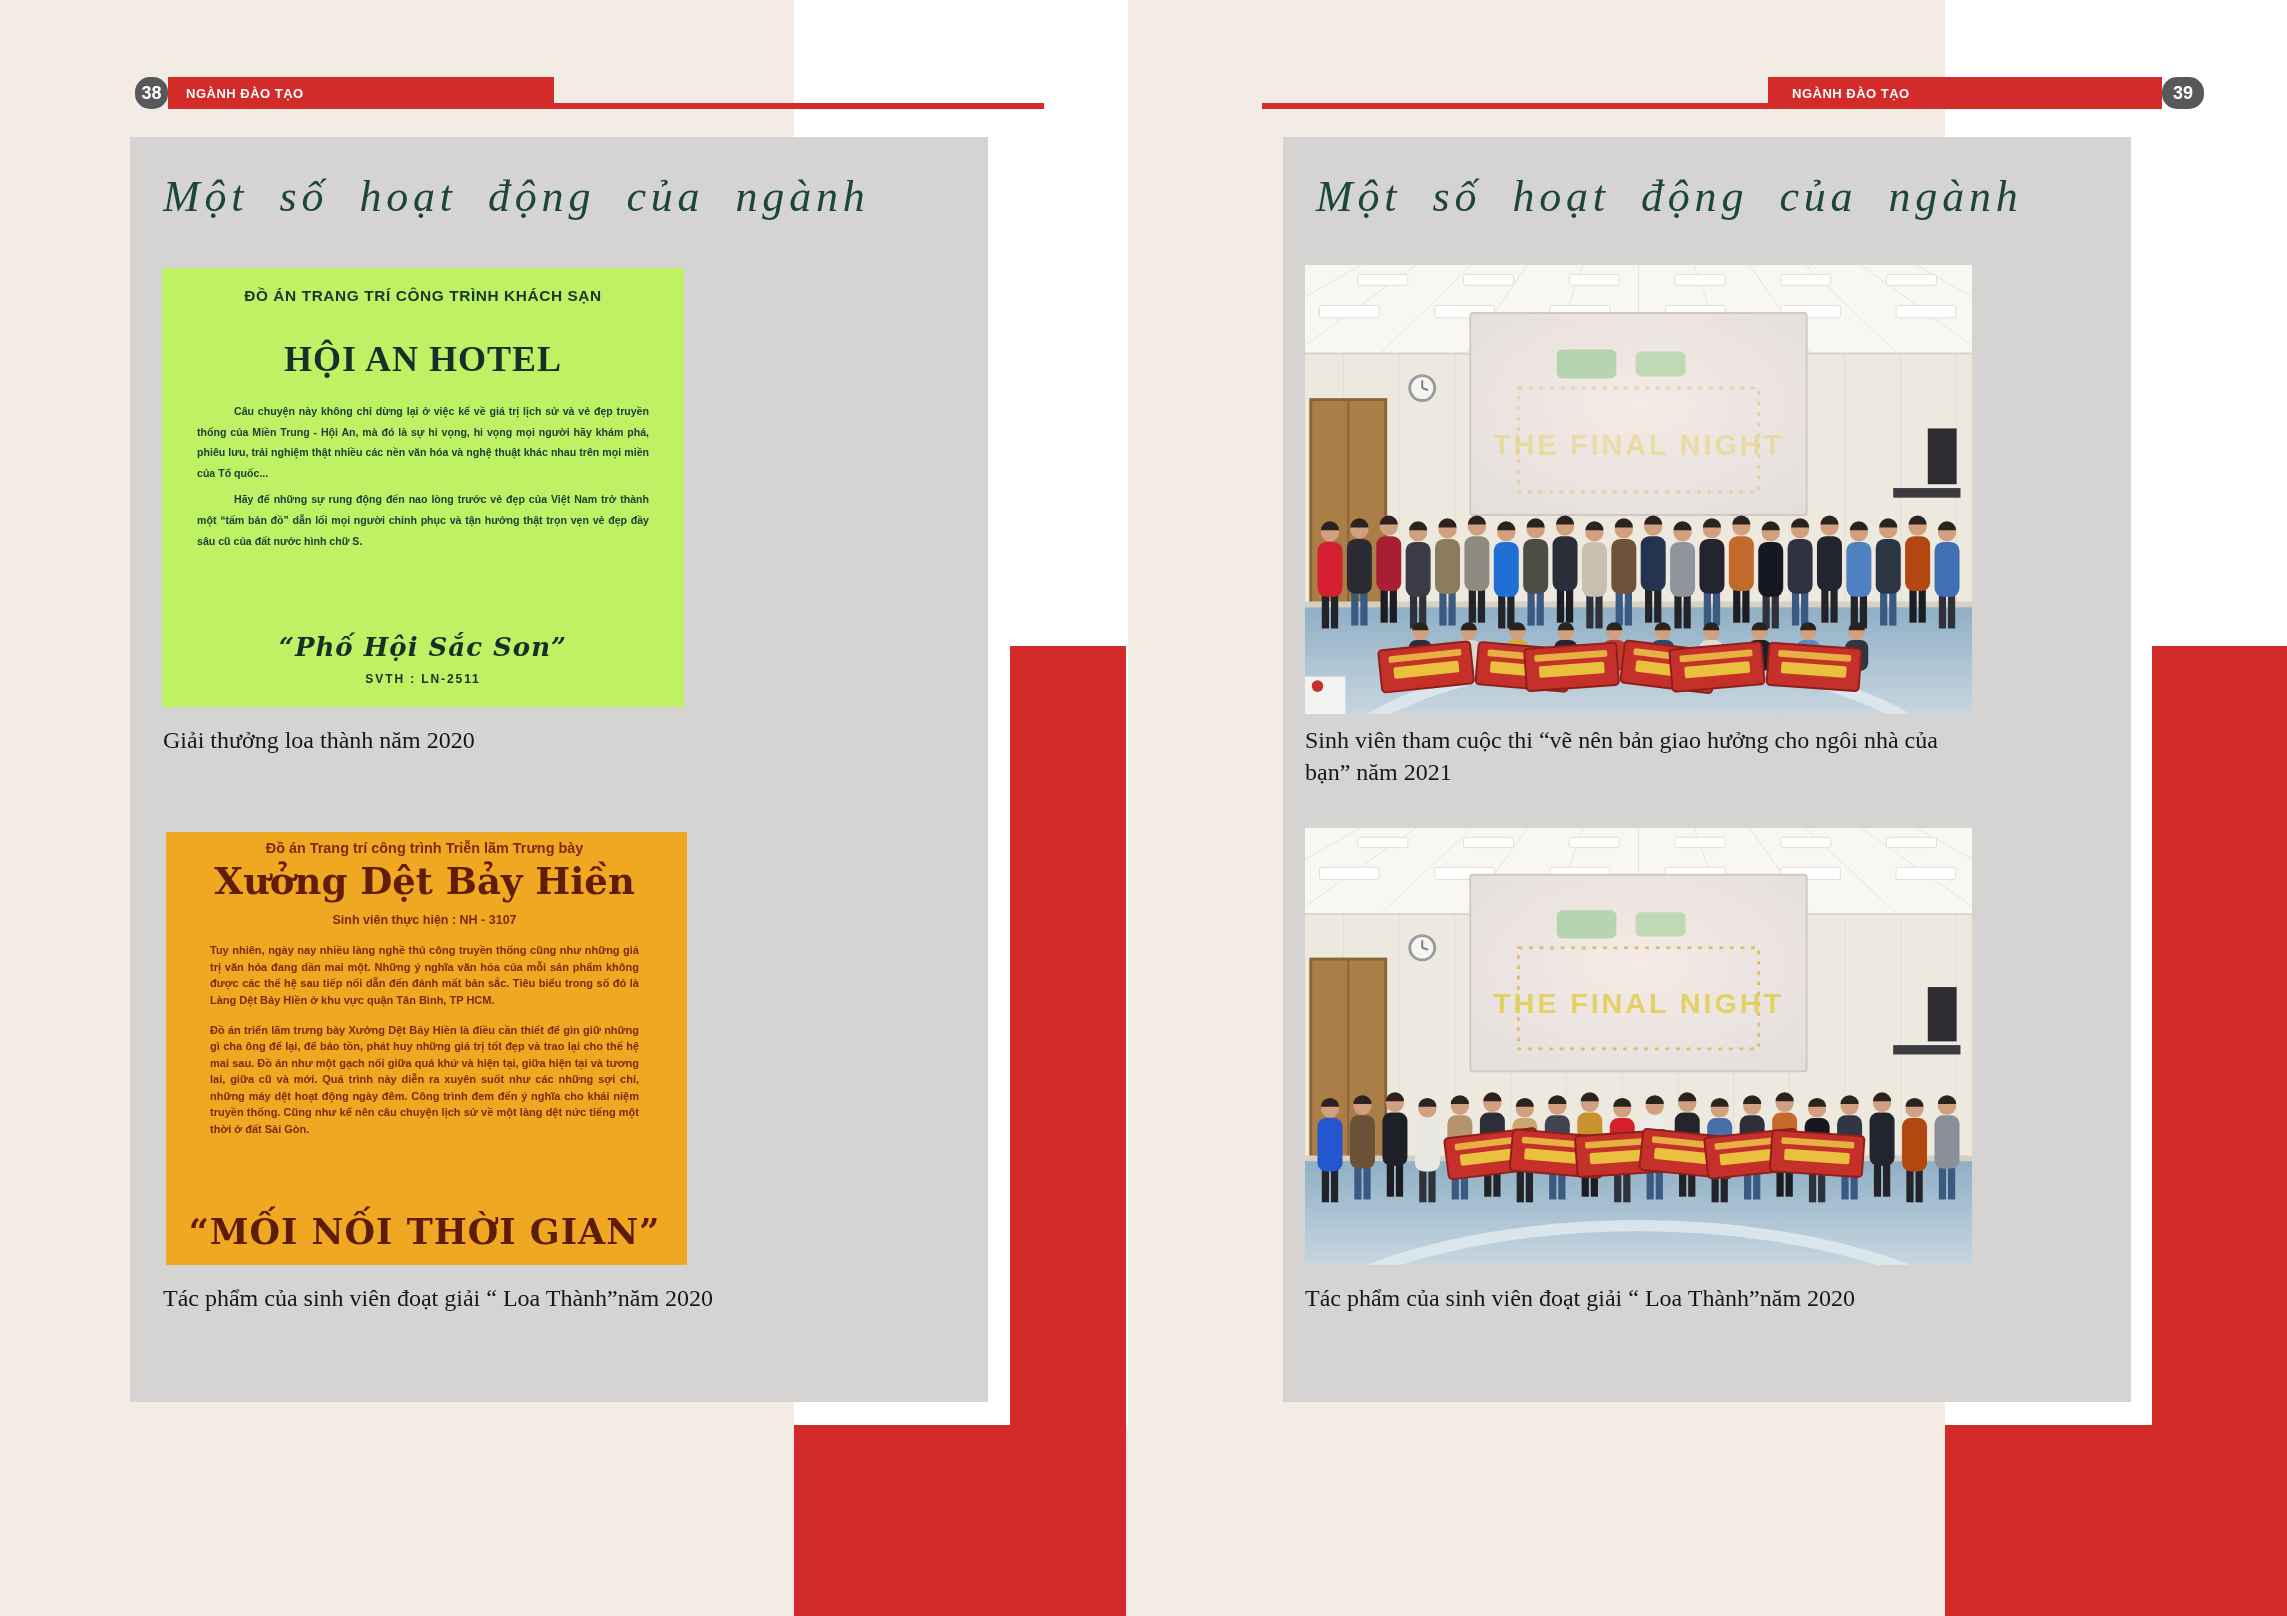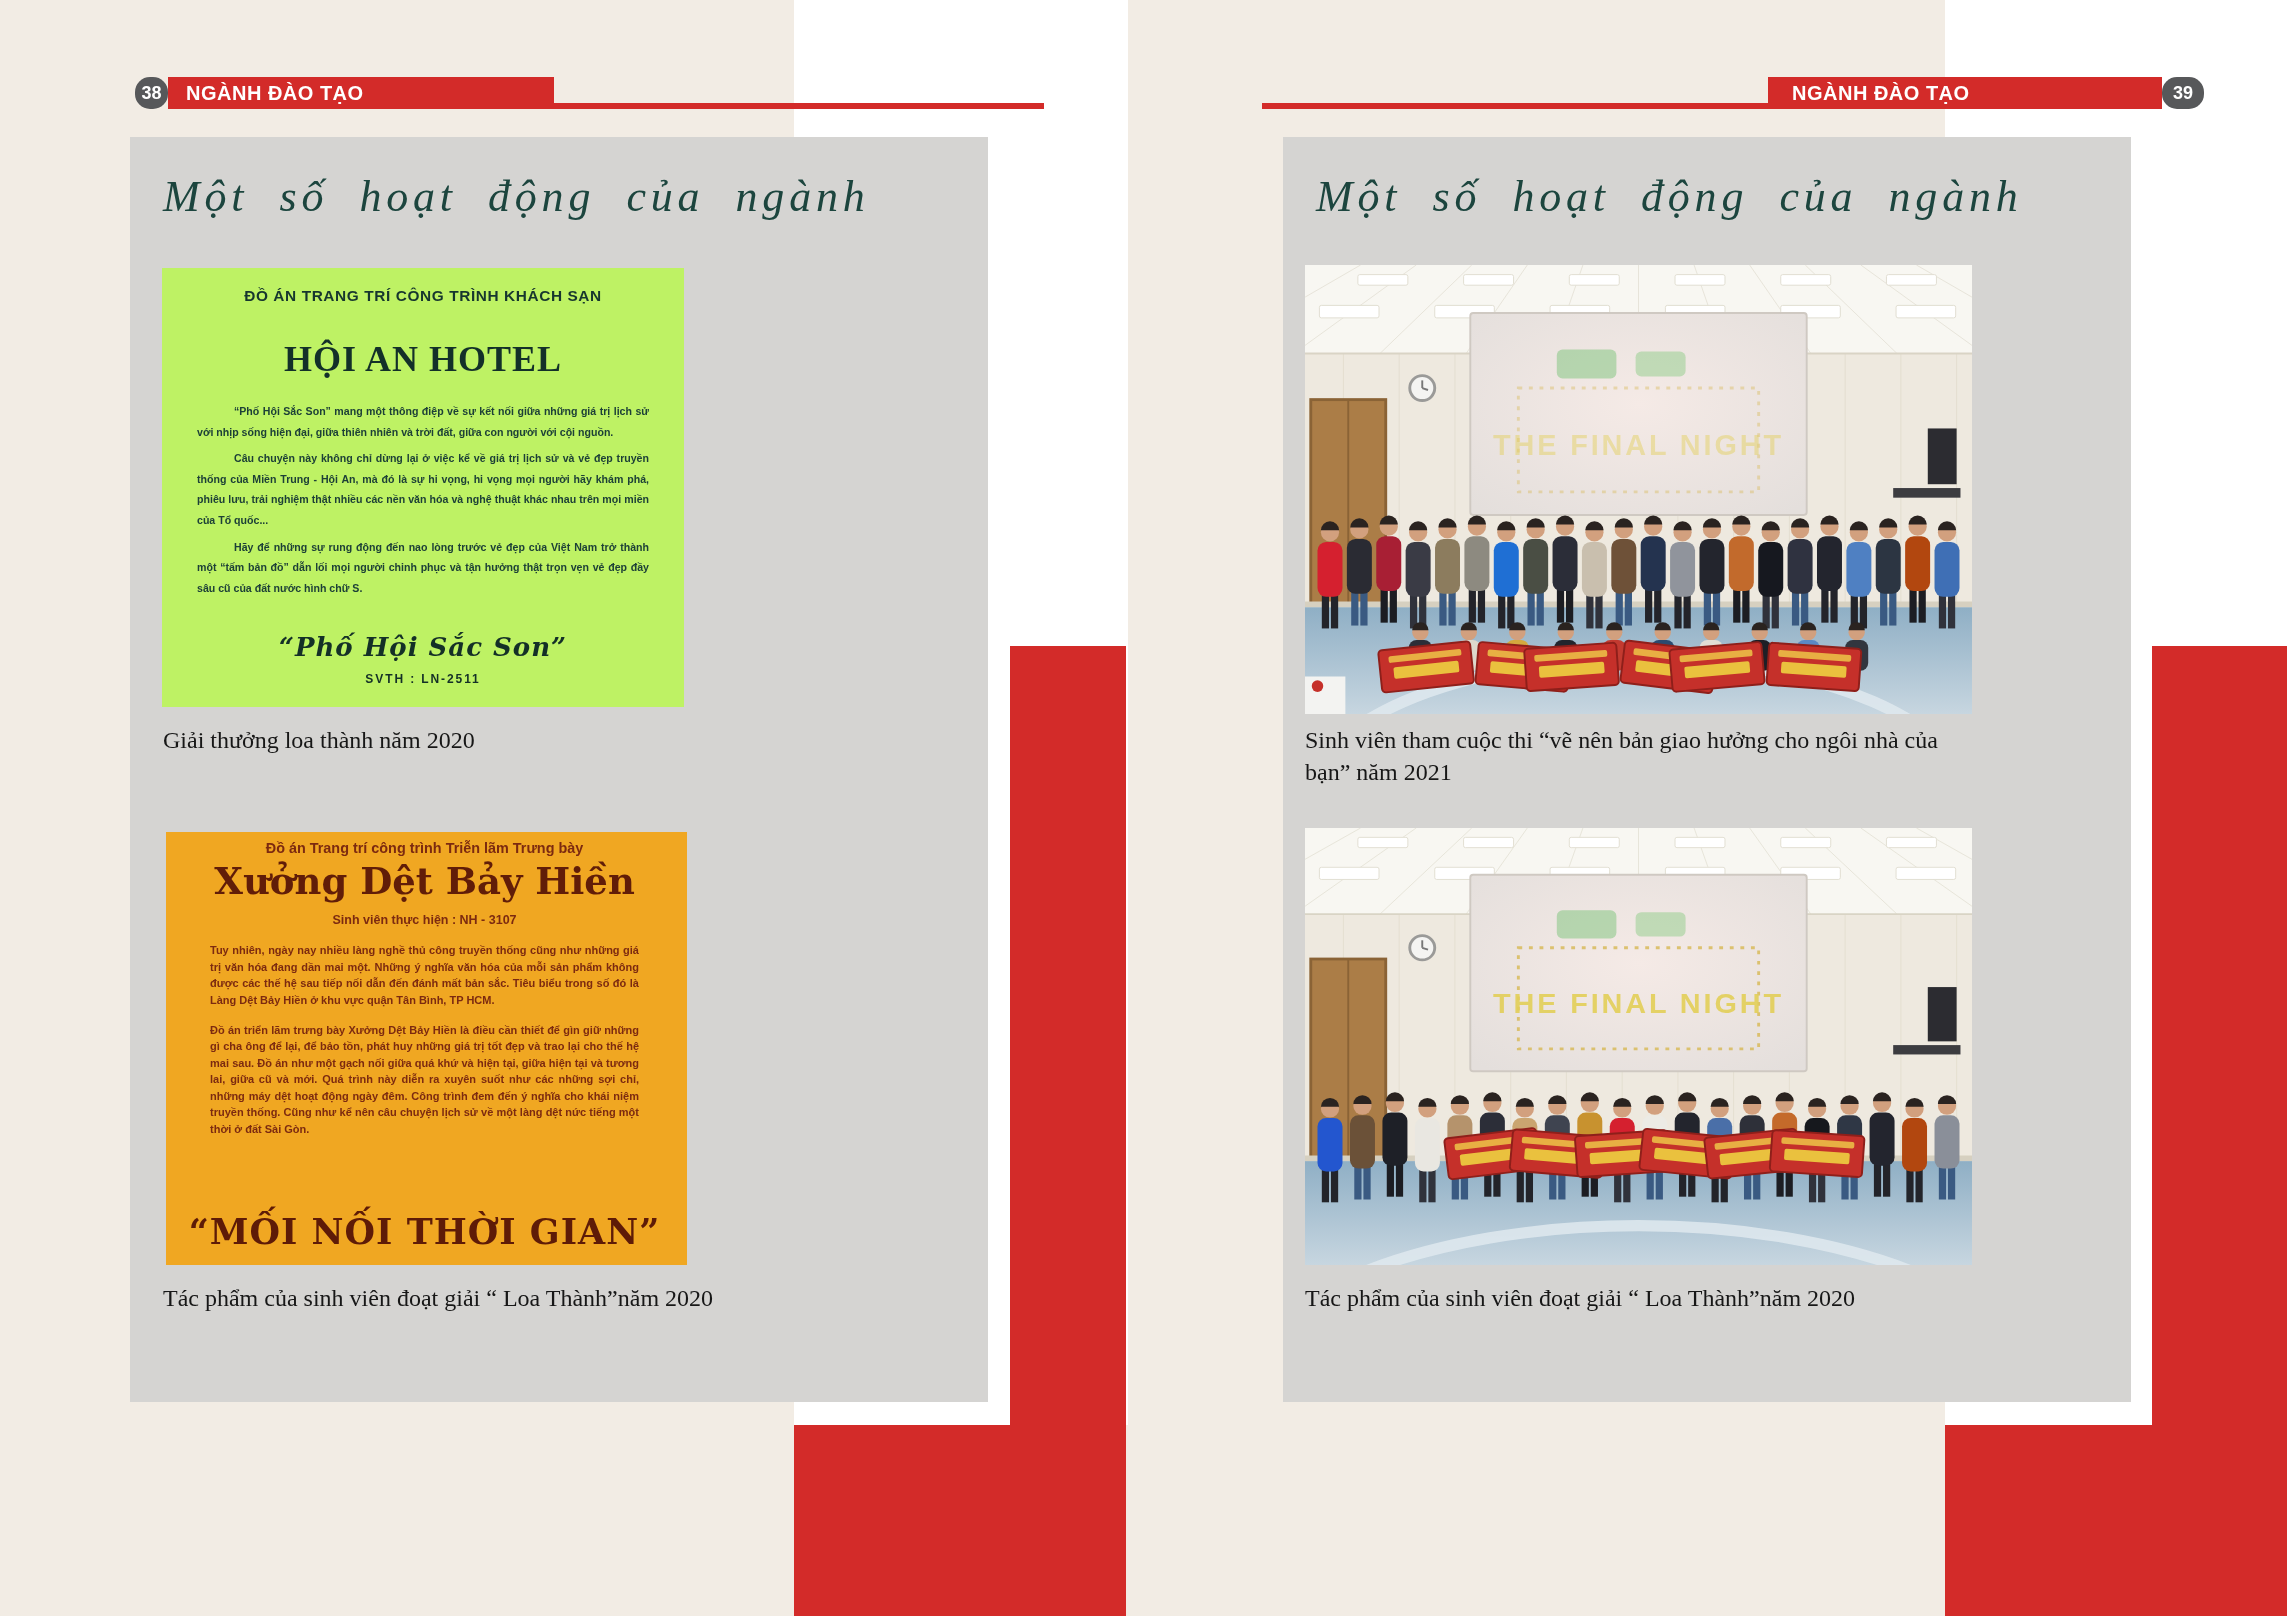--- a/index.html
+++ b/index.html
@@ -4,21 +4,21 @@
 <style>
   html,body{margin:0;padding:0;background:#888;}
   .stage{position:relative;width:2287px;height:1617px;background:#f2ece4;overflow:hidden;
          font-family:"Liberation Sans",sans-serif;}
   .abs{position:absolute;}
   .white-band{background:#ffffff;}
   .red{background:#d32b29;}
   .panel{background:#d5d4d2;}
   .pagenum-box{background:#57585a;color:#fff;font-weight:bold;font-size:18px;
                display:flex;align-items:center;justify-content:center;border-radius:15px;}
-  .header-bar{background:#d32b29;color:#fff;font-weight:bold;font-size:20px;
+  .header-bar{background:#d32b29;color:#fff;font-weight:bold;font-size:13px;
               letter-spacing:0.5px;display:flex;align-items:center;}
   .thin-line{background:#d32b29;}
   .section-title{color:#1c453e;font-family:"Liberation Serif",serif;font-style:italic;
                  font-size:44px;letter-spacing:4.8px;word-spacing:15.4px;white-space:nowrap;}
   .caption{font-family:"Liberation Serif",serif;font-size:24px;color:#171717;line-height:1.32;}
   
   .poster-green{background:#bef264;display:flex;flex-direction:column;align-items:center;
                 padding:19px 35px 15.4px 35px;box-sizing:border-box;overflow:hidden;}
   .pg-header{color:#16362e;font-weight:700;font-size:15.4px;letter-spacing:0.6px;text-align:center;}
   .pg-title{color:#133029;font-family:"Liberation Serif",serif;font-weight:bold;font-size:36px;
@@ -74,21 +74,20 @@
 
   <div class="abs panel" style="left:130px;top:137px;width:858px;height:1265px;"></div>
   <div class="abs panel" style="left:1283px;top:137px;width:848px;height:1265px;"></div>
 
   <div class="abs section-title" style="left:163px;top:171px;">Một số hoạt động của ngành</div>
 
   <div class="abs poster-green" style="left:162px;top:268px;width:522px;height:439px;">
     <div class="pg-header">ĐỒ ÁN TRANG TRÍ CÔNG TRÌNH KHÁCH SẠN</div>
     <div class="pg-title">HỘI AN HOTEL</div>
     <div class="pg-paras">
-      <p>“Phố Hội Sắc Son” mang một thông điệp về sự kết nối giữa những giá trị lịch sử với nhịp sống hiện đại, giữa thiên nhiên và trời đất, giữa con người với cội nguồn.</p>
       <p>Câu chuyện này không chỉ dừng lại ở việc kể về giá trị lịch sử và vẻ đẹp truyền thống của Miền Trung - Hội An, mà đó là sự hi vọng, hi vọng mọi người hãy khám phá, phiêu lưu, trải nghiệm thật nhiều các nền văn hóa và nghệ thuật khác nhau trên mọi miền của Tổ quốc...</p>
       <p>Hãy để những sự rung động đến nao lòng trước vẻ đẹp của Việt Nam trở thành một “tấm bản đồ” dẫn lối mọi người chinh phục và tận hưởng thật trọn vẹn vẻ đẹp đầy sâu cũ của đất nước hình chữ S.</p>
     </div>
     <div class="pg-script">“Phố Hội Sắc Son”</div>
     <div class="pg-svth">SVTH   :  LN-2511</div>
   </div>
 
   <div class="abs caption" style="left:163px;top:725px;width:672px;">Giải thưởng loa thành năm 2020</div>
 
   <div class="abs poster-yellow" style="left:166px;top:832px;width:521px;height:433px;padding-left:44px;">

